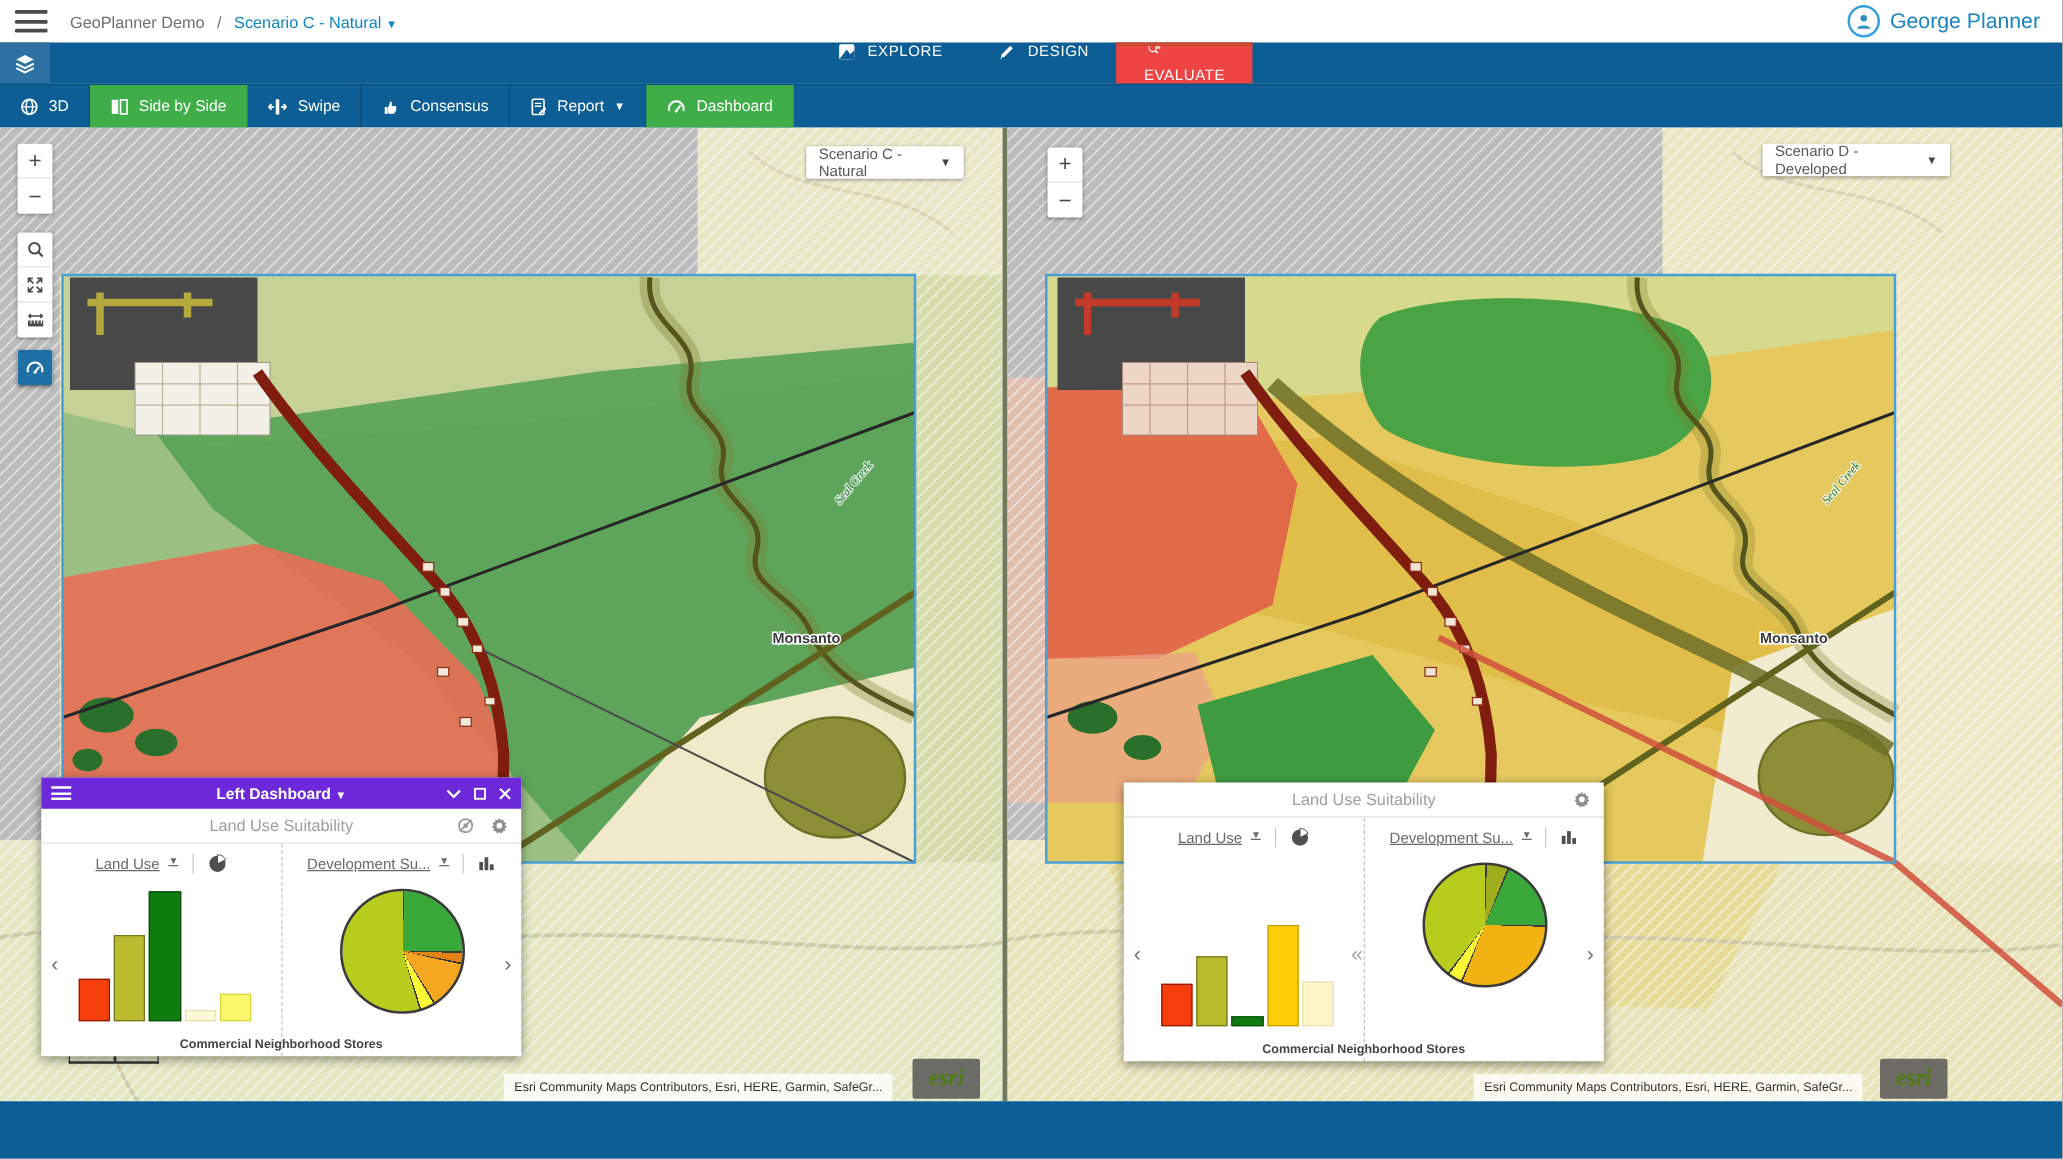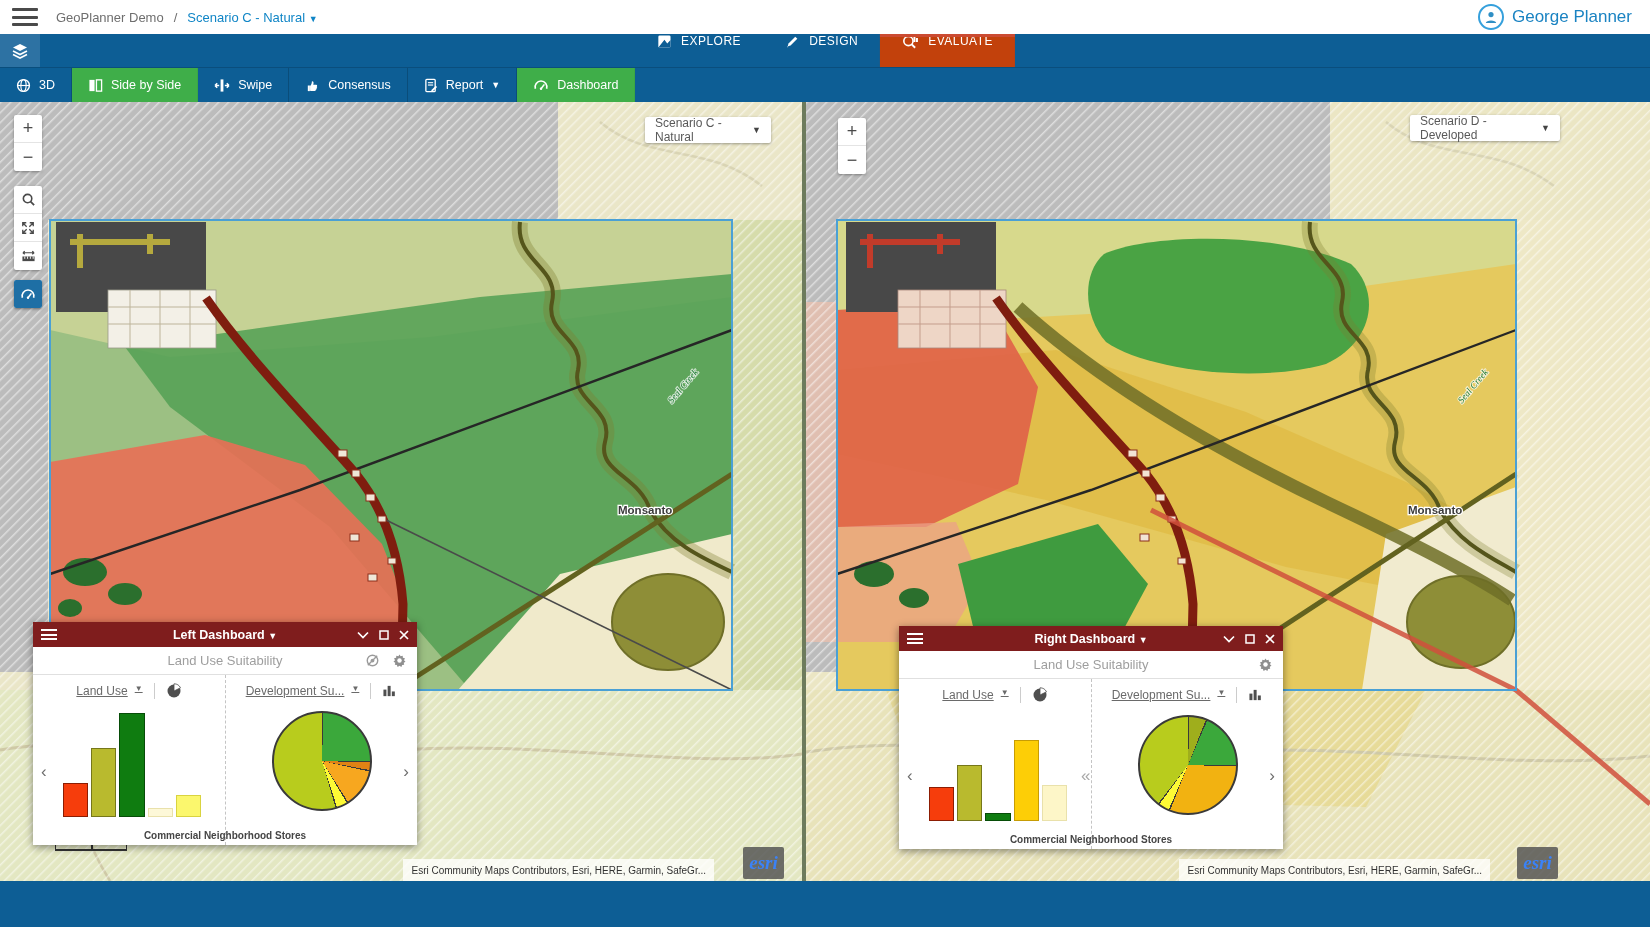--- a/index.html
+++ b/index.html
@@ -22,21 +22,21 @@
   .avatar { width:26px; height:26px; border-radius:50%; border:2px solid #35a0dc; display:flex;
             align-items:center; justify-content:center; }
 
   
   .navbar { position:absolute; left:0; top:34px; width:100%; height:33px; background:#0d5e95; display:flex; }
   .layersbtn { width:40px; height:33px; background:#2d72a3; display:flex; align-items:center;
                justify-content:center; cursor:pointer; }
   .tabs { position:absolute; left:50%; transform:translateX(-50%); height:33px; display:flex; }
   .tab { height:33px; padding:0 22px; display:flex; align-items:flex-start; gap:9px; color:#fff;
          font-size:12px; letter-spacing:.5px; cursor:pointer; position:relative; }
-  .tab.active { background:#c2410c; }
+  .tab.active { background:#ef4444;flex-direction:column; }
   .tab.active::before { content:""; position:absolute; left:0; top:0; width:100%; height:3px; background:#cb4b32; }
 
   
   .toolbar { position:absolute; left:0; top:67px; width:100%; height:35px; background:#0d5e95;
              border-top:1px solid #0a4e7d; display:flex; align-items:stretch; }
   .tbtn { padding:0 16px; display:flex; align-items:center; gap:8px; color:#fff; font-size:12.5px;
           border-right:1px solid rgba(0,0,0,.18); cursor:pointer; white-space:nowrap; }
   .tbtn.green { background:#3fae49; border-right:1px solid rgba(0,0,0,.05); }
   .tool-right { margin-left:auto; display:flex; align-items:center; gap:10px; padding-right:16px; }
   .switch { width:36px; height:17px; border-radius:9px; background:#3fae49; position:relative; cursor:pointer; }
@@ -60,32 +60,32 @@
   .mapbtn-group { position:absolute; width:28px; background:#fff; border-radius:2px;
                   box-shadow:0 1px 3px rgba(0,0,0,.35); overflow:hidden; }
   .mapbtn { width:28px; height:28px; display:flex; align-items:center; justify-content:center;
             color:#4a4a4a; font-size:18px; cursor:pointer; border-bottom:1px solid #e4e4e4; }
   .mapbtn:last-child { border-bottom:none; }
   .mapbtn.blue { background:#1e6fa5; color:#fff; border-bottom:none; }
   .mapbtn svg { display:block; }
 
   .attrib { position:absolute; bottom:0; height:22px; background:rgba(255,255,255,.78);
             display:flex; align-items:center; padding:0 8px; font-size:10px; color:#323232; white-space:nowrap; }
-  .esri-logo { position:absolute; width:41px; height:32px; background:rgba(80,80,80,.82); border-radius:2px;
-               color:#3b82f6; font-size:19px; font-weight:bold; font-style:italic;
+  .esri-logo { position:absolute; width:54px; height:32px; background:rgba(80,80,80,.82); border-radius:2px;
+               color:#4d7c0f; font-size:19px; font-weight:bold; font-style:italic;
                font-family:"Liberation Serif","DejaVu Serif",serif;
                display:flex; align-items:center; justify-content:center; }
   .scalebar { position:absolute; left:55px; bottom:30px; width:72px; height:9px;
               border-left:1.5px solid #333; border-right:1.5px solid #333; border-bottom:2px solid #333; }
   .scalebar::before { content:""; position:absolute; left:50%; bottom:0; width:1.5px; height:6px; background:#333; }
 
   
   .dash { position:absolute; width:384px; height:223px; background:#fff; box-shadow:0 2px 8px rgba(0,0,0,.45);
           display:flex; flex-direction:column; }
-  .dash-head { height:25px; background:#7f1d1d; display:flex; align-items:center; padding:0 8px; color:#fff; }
+  .dash-head { height:25px; background:#6d28d9; display:flex; align-items:center; padding:0 8px; color:#fff; }
   .dash-title { position:absolute; left:0; width:100%; text-align:center; font-size:12.5px; font-weight:bold;
                 pointer-events:none; }
   .dash-title .caret { font-size:9px; }
   .dash-hbtns { margin-left:auto; display:flex; gap:10px; align-items:center; }
   .dash-hbtns svg { cursor:pointer; display:block; }
   .dash-burger { width:16px; height:11px; display:flex; flex-direction:column; justify-content:space-between; cursor:pointer; }
   .dash-burger span { height:2px; background:#fff; }
   .dash-sub { height:28px; border-bottom:1px solid #e0e0e0; display:flex; align-items:center; position:relative; }
   .dash-subtitle { width:100%; text-align:center; font-size:13px; color:#9e9e9e; }
   .dash-subicons { position:absolute; right:10px; display:flex; gap:12px; align-items:center; }
@@ -480,41 +480,20 @@
 
       <div class="mapbtn-group" style="left:32px; top:16px;">
         <div class="mapbtn">+</div>
         <div class="mapbtn">−</div>
       </div>
 
       <div class="attrib" style="right:160px;">Esri Community Maps Contributors, Esri, HERE, Garmin, SafeGr...</div>
       <div class="esri-logo" style="right:92px; bottom:2px;">esri</div>
 
       <div class="dash" style="left:93px; top:524px;">
-        <div class="dash-head" style="position:relative;">
-          <div class="dash-burger">
-              <span></span>
-              <span></span>
-              <span></span>
-            </div>
-          <div class="dash-title">
-            <span>Right Dashboard</span> <span class="caret">▼</span>
-          </div>
-          <div class="dash-hbtns">
-            <svg width="12" height="8" viewBox="0 0 12 8">
-                <path d="M1 1.5 L6 6.5 L11 1.5" stroke="#fff" stroke-width="1.7" fill="none"></path>
-              </svg>
-            <svg width="10" height="10" viewBox="0 0 10 10">
-                <rect x="1" y="1" width="8" height="8" fill="none" stroke="#fff" stroke-width="1.5"></rect>
-              </svg>
-            <svg width="10" height="10" viewBox="0 0 10 10">
-                <path d="M1 1 L9 9 M9 1 L1 9" stroke="#fff" stroke-width="1.7"></path>
-              </svg>
-          </div>
-        </div>
         <div class="dash-sub">
           <div class="dash-subtitle">Land Use Suitability</div>
           <div class="dash-subicons">
             <svg width="15" height="15" viewBox="0 0 16 16">
               <path d="M8 1.5 L9.2 3.4 L11.4 2.8 L11.6 5 L13.8 5.6 L12.8 7.6 L14.4 9.2 L12.5 10.4 L13 12.6 L10.8 12.7 L10 14.8 L8 13.6 L6 14.8 L5.2 12.7 L3 12.6 L3.5 10.4 L1.6 9.2 L3.2 7.6 L2.2 5.6 L4.4 5 L4.6 2.8 L6.8 3.4 Z" fill="#8f8f8f"></path>
               <circle cx="8" cy="8" r="2.4" fill="#fff"></circle>
             </svg>
           </div>
         </div>
         <div class="dash-body">

